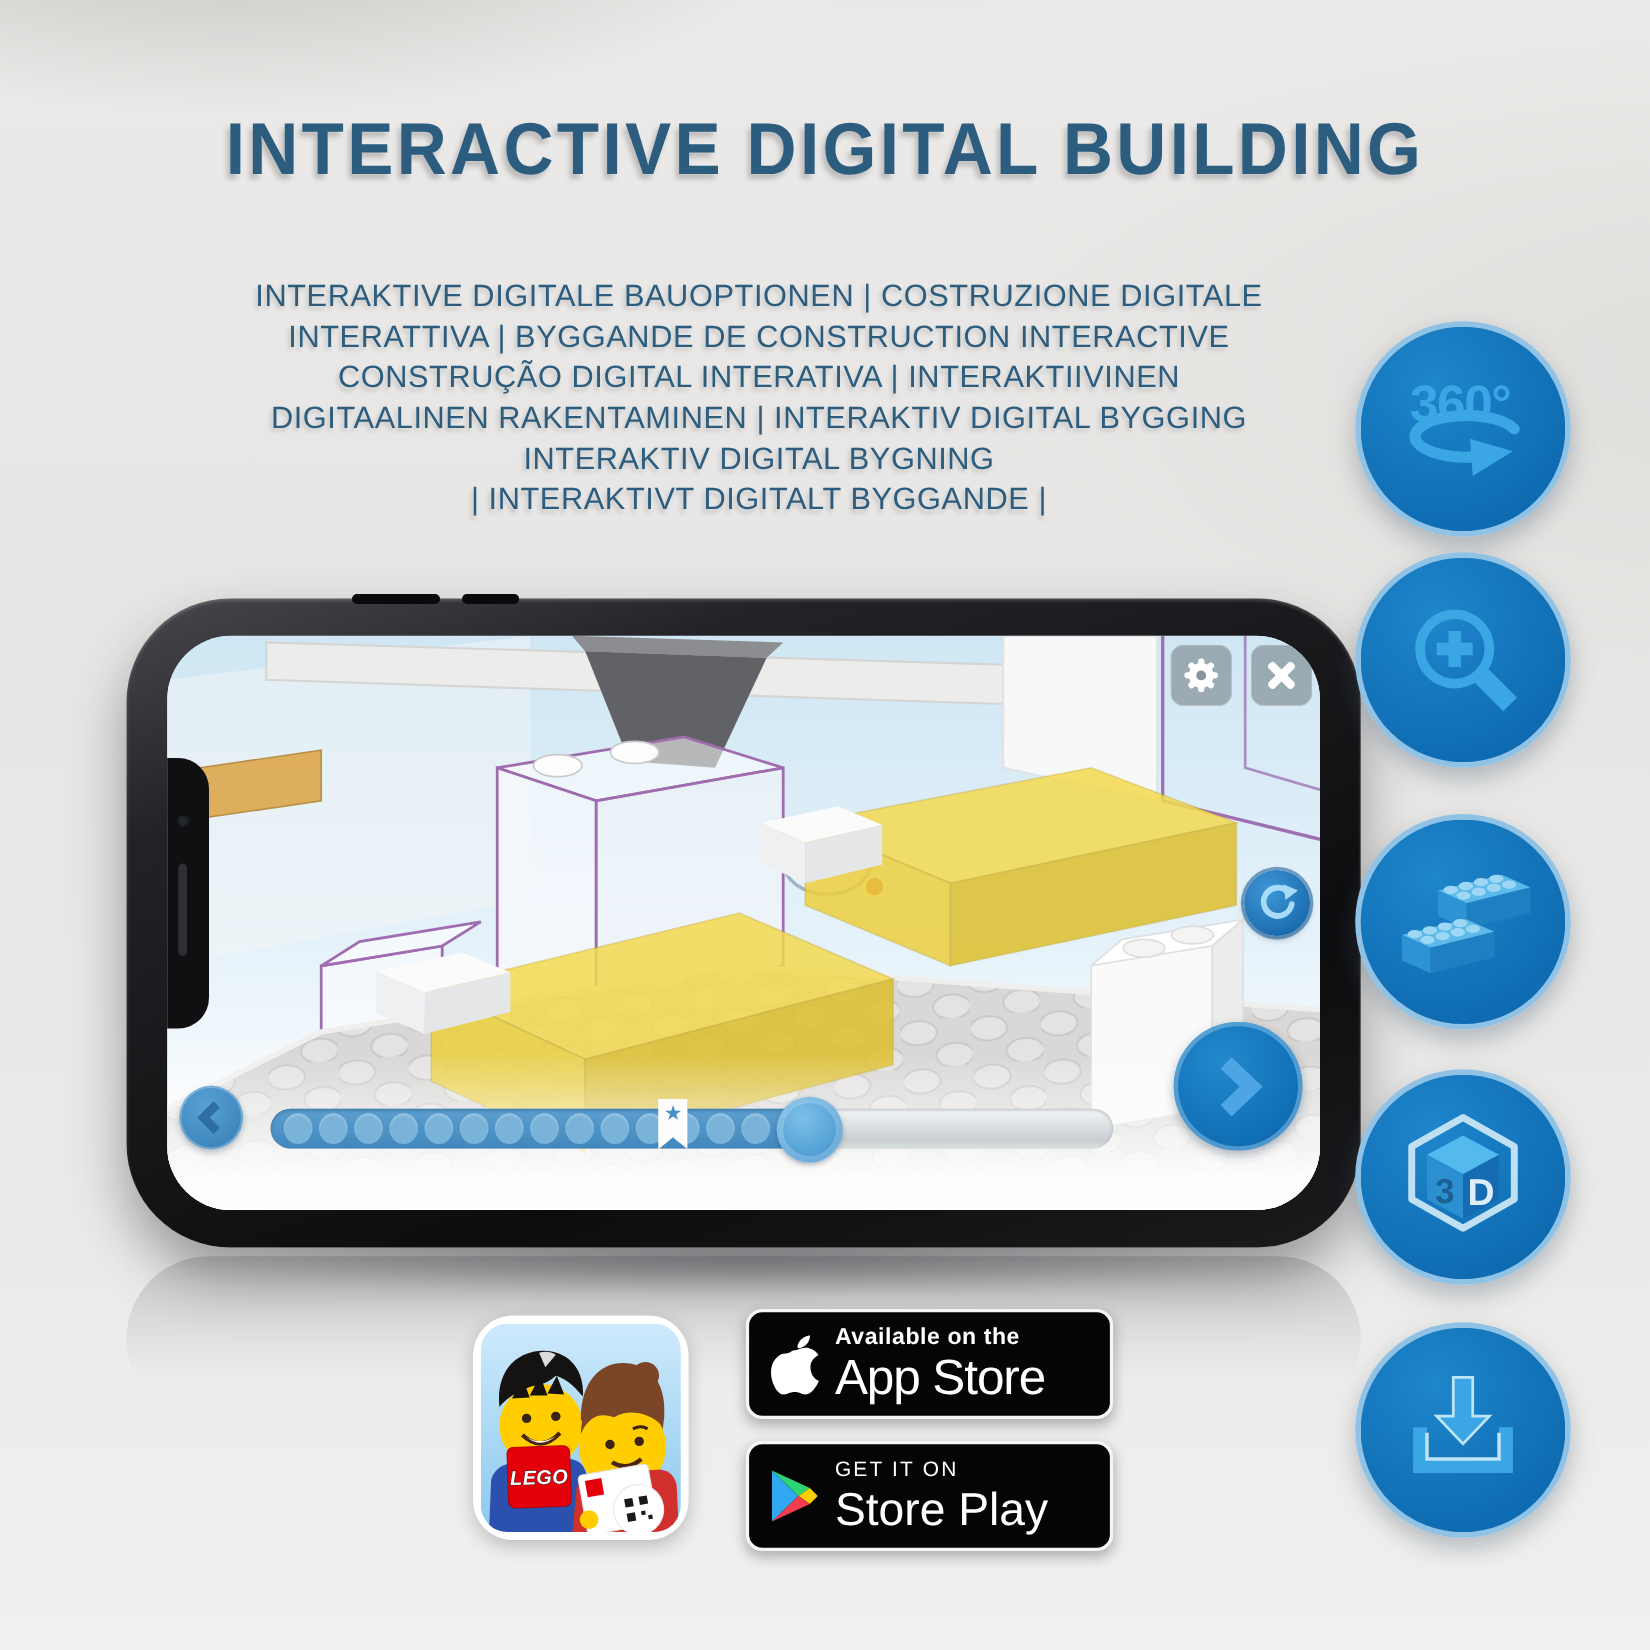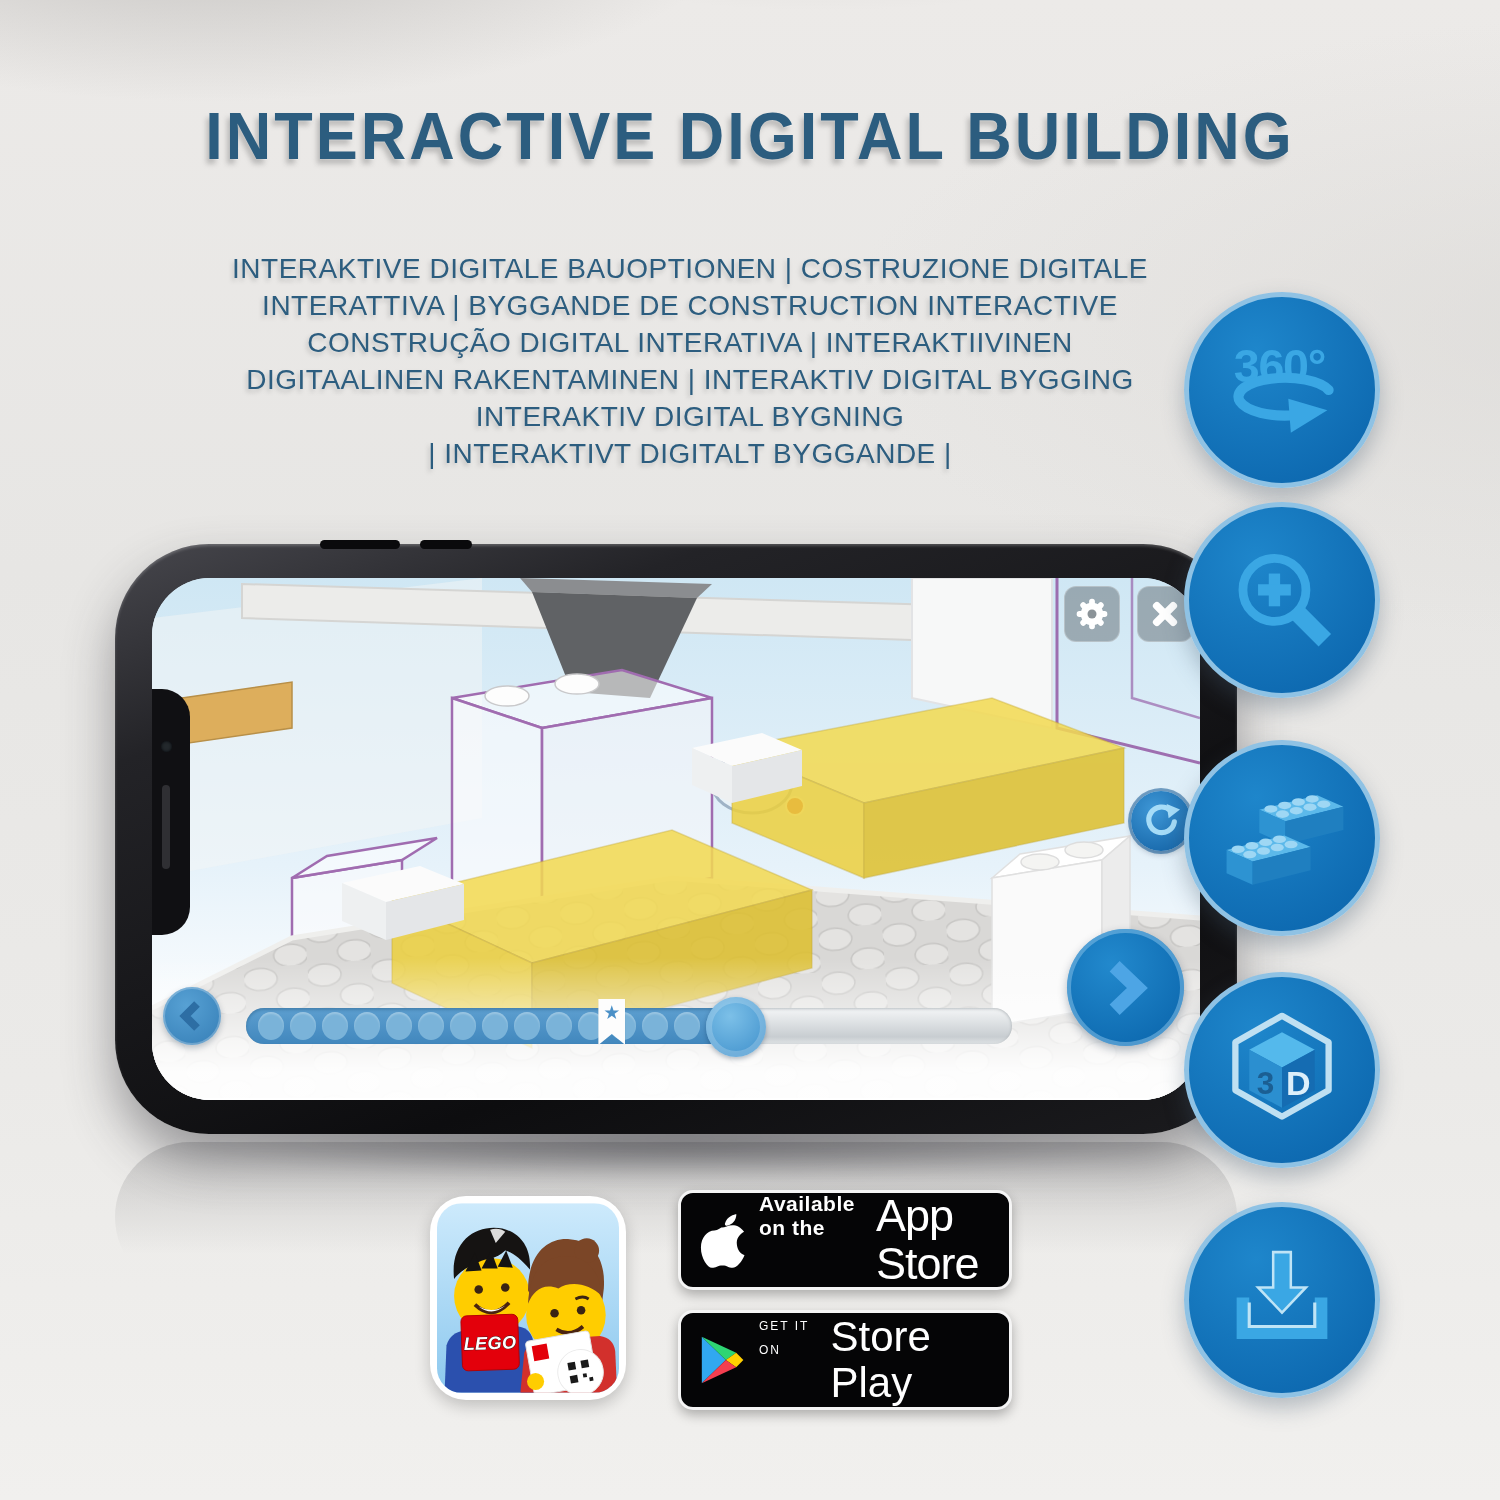--- a/index.html
+++ b/index.html
@@ -86,21 +86,21 @@
     background:radial-gradient(circle at 40% 32%,#7cc0e8,#4d9bd2 72%);
     box-shadow:inset 0 0 0 6px rgba(255,255,255,.2), 0 2px 5px rgba(0,30,60,.3);
   }
   
   .phone-shadow{position:absolute;left:150px;top:1108px;width:1060px;height:70px;border-radius:50%;
     background:radial-gradient(closest-side,rgba(35,35,42,.38),transparent);filter:blur(8px);}
   .phone-reflect{position:absolute;left:115px;top:1142px;width:1122px;height:150px;border-radius:94px;
     background:linear-gradient(180deg,rgba(30,30,35,.17),rgba(30,30,35,0) 75%);}
   
   .feature{
-    position:absolute;left:1184px;width:196px;height:196px;border-radius:50%;
+    position:absolute;left:1232px;width:196px;height:196px;border-radius:50%;
     background:radial-gradient(circle at 36% 28%,#1e86cb,#0e6ab1 78%);
     border:5px solid #8fc2e4;box-sizing:border-box;
     box-shadow:0 10px 22px rgba(70,90,110,.35);
     display:flex;align-items:center;justify-content:center;
   }
   .feature svg{width:126px;height:126px;}
   
   .app-icon{
     position:absolute;left:430px;top:1196px;width:196px;height:204px;border-radius:36px;
     background:#fff;box-shadow:0 6px 16px rgba(0,0,0,.2);padding:0;
@@ -108,24 +108,24 @@
   .app-icon svg{position:absolute;left:7px;top:7px;width:182px;height:190px;}
   .badge{
     position:absolute;left:678px;width:334px;height:100px;border-radius:15px;
     background:#050506;border:3px solid #f5f5f5;box-sizing:border-box;
     box-shadow:0 5px 12px rgba(0,0,0,.28);
     display:flex;align-items:center;color:#fff;
   }
   .badge-appstore{top:1190px;}
   .badge-googleplay{top:1310px;}
   .badge .logo{flex:0 0 auto;display:flex;align-items:center;justify-content:center;}
-  .badge .txt{display:flex;flex-direction:row;justify-content:center;margin-left:14px;}
+  .badge .txt{display:flex;flex-direction:column;justify-content:center;margin-left:14px;}
   .badge-appstore .tag{font-size:21px;font-weight:bold;letter-spacing:.5px;line-height:24px;}
   .badge-appstore .store{font-size:45px;font-weight:500;letter-spacing:-1px;line-height:48px;}
-  .badge-googleplay .tag{font-size:12px;font-weight:500;letter-spacing:2px;line-height:24px;}
+  .badge-googleplay .tag{font-size:19px;font-weight:500;letter-spacing:2px;line-height:24px;}
   .badge-googleplay .store{font-size:42px;font-weight:500;letter-spacing:0;line-height:46px;}
 </style>
 </head>
 <body>
 
 <div class="stage">
 
   <div class="title">INTERACTIVE DIGITAL BUILDING</div>
   <div class="subtitle">
     <div>INTERAKTIVE DIGITALE BAUOPTIONEN | COSTRUZIONE DIGITALE</div>

